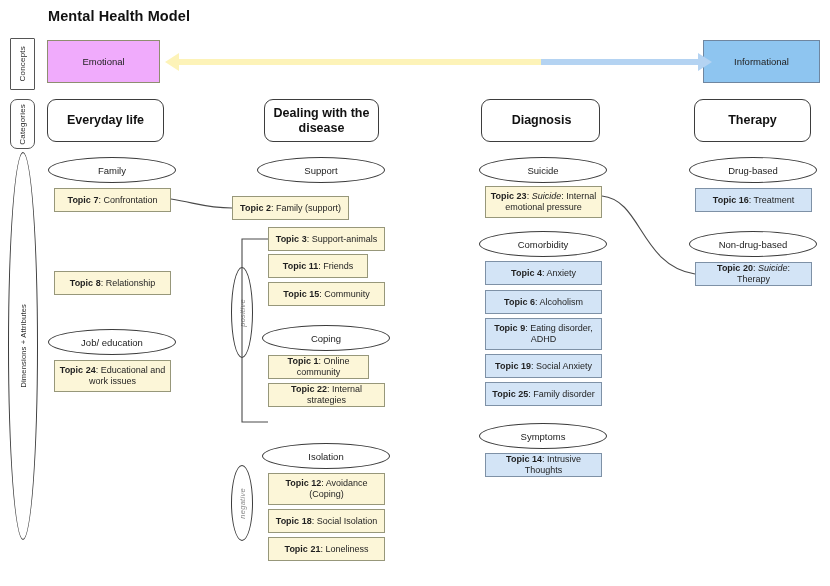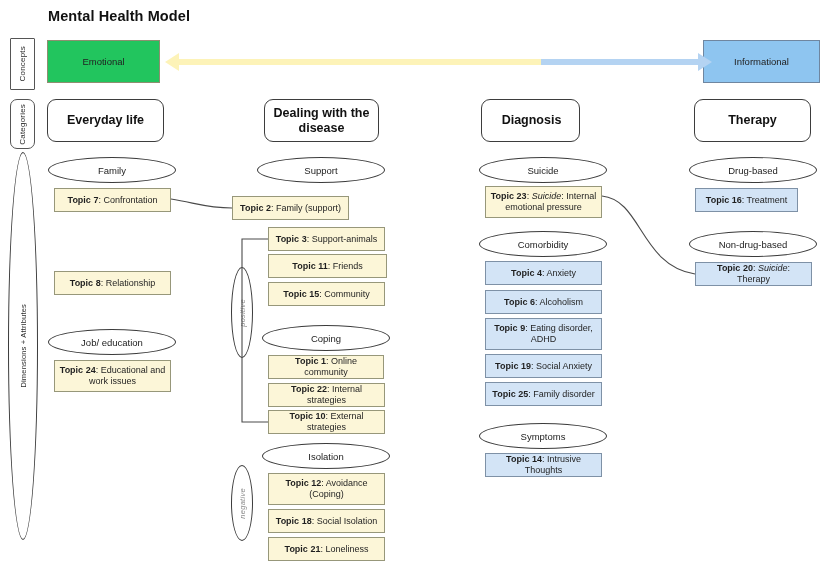--- a/index.html
+++ b/index.html
@@ -66,21 +66,21 @@
   .concept {
     display: flex;
     align-items: center;
     justify-content: center;
     font-size: 9.5px;
     color: #222222;
     border: 1px solid #8c8c6e;
   }
   #concept-emotional {
     left: 47px; top: 40px; width: 113px; height: 43px;
-    background: #22c55e;
+    background: #f0abfc;
     border-color: #8e8e70;
     align-items: center;
   }
   #concept-informational {
     left: 703px; top: 40px; width: 117px; height: 43px;
     background: #8ec5f0;
     border-color: #6f86a0;
   }
 
   
@@ -220,21 +220,21 @@
   <div class="abs arrow-bar" id="arrow-blue-bar"></div>
   <div class="abs" id="arrow-head-left"></div>
   <div class="abs" id="arrow-head-right"></div>
 
   <div class="abs category-header" style="left:47px; width:117px;">
     <span>Everyday life</span>
   </div>
   <div class="abs category-header" style="left:264px; width:115px;">
     <span>Dealing with the disease</span>
   </div>
-  <div class="abs category-header" style="left:481px; width:99px;padding-left:6px;">
+  <div class="abs category-header" style="left:481px; width:119px;padding-left:6px;">
     <span>Diagnosis</span>
   </div>
   <div class="abs category-header" style="left:694px; width:117px;">
     <span>Therapy</span>
   </div>
 
   <div class="abs dimension" style="left:48px; top:157px; width:128px;">
     <span>Family</span>
   </div>
   <div class="abs topic topic-yellow" style="left:54px; top:188px; width:117px; height:24px;">
@@ -254,39 +254,36 @@
 
   <div class="abs dimension" style="left:257px; top:157px; width:128px;">
     <span>Support</span>
   </div>
   <div class="abs topic topic-yellow" style="left:232px; top:196px; width:117px; height:24px;">
     <span><span class="tnum">Topic 2</span><span>: Family (support)</span></span>
   </div>
   <div class="abs topic topic-yellow" style="left:268px; top:227px; width:117px; height:24px;">
     <span><span class="tnum">Topic 3</span><span>: Support-animals</span></span>
   </div>
-  <div class="abs topic topic-yellow" style="left:268px; top:254px; width:119px; height:24px;">
+  <div class="abs topic topic-yellow" style="left:268px; top:254px; width:100px; height:24px;">
     <span><span class="tnum">Topic 11</span><span>: Friends</span></span>
   </div>
   <div class="abs topic topic-yellow" style="left:268px; top:282px; width:117px; height:24px;">
     <span><span class="tnum">Topic 15</span><span>: Community</span></span>
   </div>
 
   <div class="abs dimension" style="left:262px; top:325px; width:128px;text-align:right;">
     <span>Coping</span>
   </div>
-  <div class="abs topic topic-yellow" style="left:268px; top:355px; width:116px; height:24px;">
+  <div class="abs topic topic-yellow" style="left:268px; top:355px; width:101px; height:24px;">
     <span><span class="tnum">Topic 1</span><span>: Online community</span></span>
   </div>
   <div class="abs topic topic-yellow" style="left:268px; top:383px; width:117px; height:24px;">
     <span><span class="tnum">Topic 22</span><span>: Internal strategies</span></span>
   </div>
-  <div class="abs topic topic-yellow" style="left:268px; top:410px; width:117px; height:24px;">
-    <span><span class="tnum">Topic 10</span><span>: External strategies</span></span>
-  </div>
 
   <div class="abs dimension" style="left:262px; top:443px; width:128px;">
     <span>Isolation</span>
   </div>
   <div class="abs topic topic-yellow" style="left:268px; top:473px; width:117px; height:32px;">
     <span><span class="tnum">Topic 12</span><span>: Avoidance (Coping)</span></span>
   </div>
   <div class="abs topic topic-yellow" style="left:268px; top:509px; width:117px; height:24px;">
     <span><span class="tnum">Topic 18</span><span>: Social Isolation</span></span>
   </div>
@@ -330,21 +327,21 @@
   <div class="abs dimension" style="left:479px; top:423px; width:128px;">
     <span>Symptoms</span>
   </div>
   <div class="abs topic topic-blue" style="left:485px; top:453px; width:117px; height:24px;">
     <span><span class="tnum">Topic 14</span><span>: Intrusive Thoughts</span></span>
   </div>
 
   <div class="abs dimension" style="left:689px; top:157px; width:128px;">
     <span>Drug-based</span>
   </div>
-  <div class="abs topic topic-blue" style="left:695px; top:188px; width:103px; height:24px;">
+  <div class="abs topic topic-blue" style="left:695px; top:188px; width:117px; height:24px;">
     <span><span class="tnum">Topic 16</span><span>: Treatment</span></span>
   </div>
 
   <div class="abs dimension" style="left:689px; top:231px; width:128px;">
     <span>Non-drug-based</span>
   </div>
   <div class="abs topic topic-blue" style="left:695px; top:262px; width:117px; height:24px;">
     <span><span class="tnum">Topic 20</span>: <span class="tital">Suicide</span>: Therapy</span>
   </div>
 

